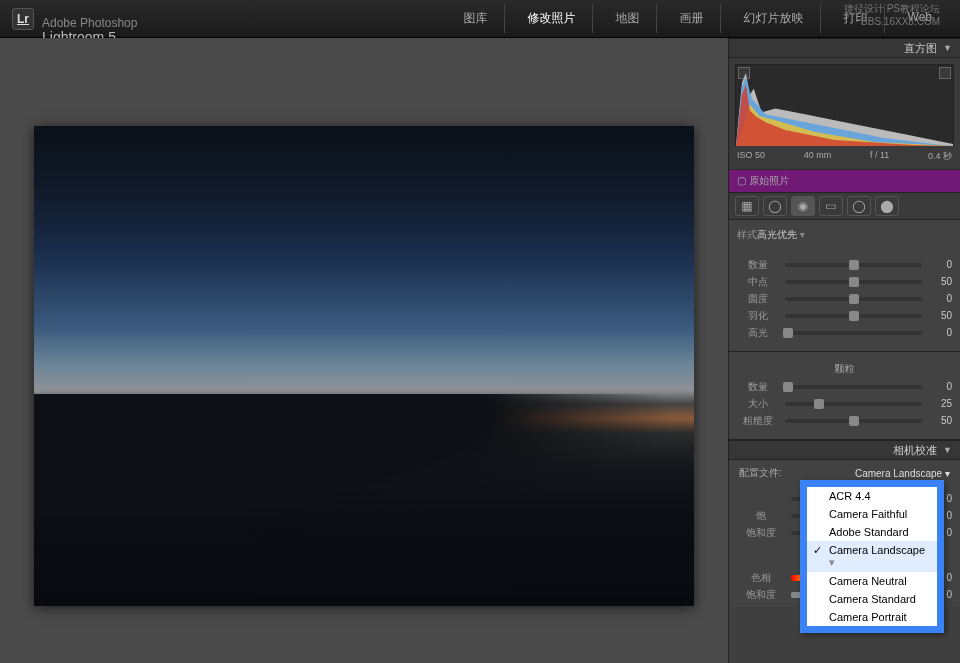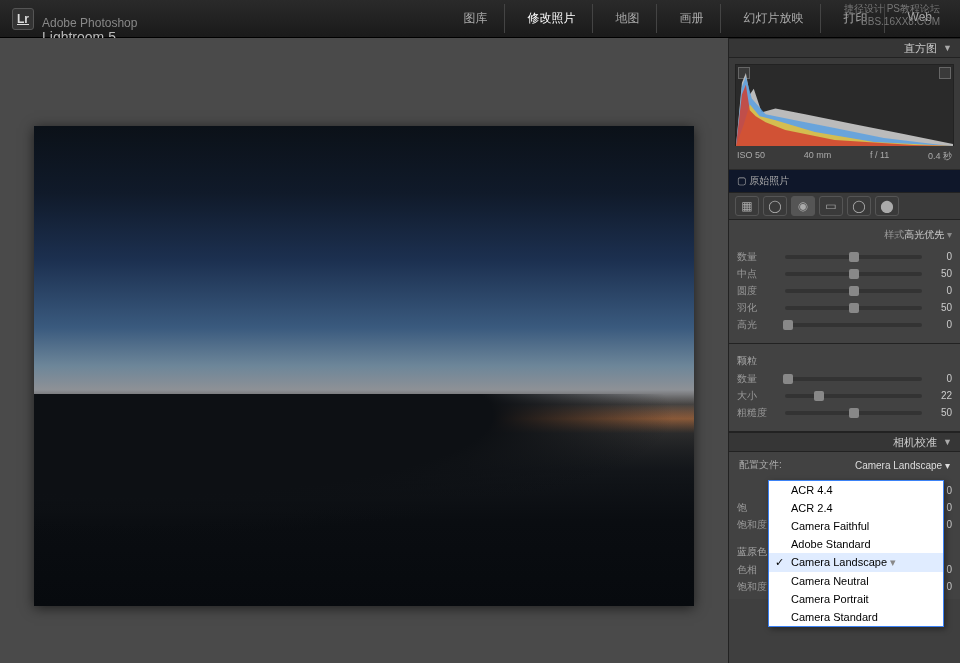--- a/index.html
+++ b/index.html
@@ -28,44 +28,44 @@
 .right { width: 232px; background: #3f3f3f; border-left: 1px solid #222; display: flex; flex-direction: column; overflow: hidden; }
 .panel-header { height: 20px; background: #363636; display: flex; align-items: center; justify-content: flex-end; padding: 0 8px; font-size: 11px; color: #ccc; border-top: 1px solid #222; border-bottom: 1px solid #222; }
 .tri { margin-left: 6px; color: #aaa; font-size: 9px; }
 
 .histo-wrap { padding: 6px; background: #3a3a3a; }
 .histo { width: 100%; height: 82px; background: #2a2a2a; position: relative; border: 1px solid #222; }
 .histo svg { position: absolute; inset: 0; }
 .histo-corner { position: absolute; top: 2px; width: 12px; height: 12px; background: #3a3a3a; border: 1px solid #666; }
 .histo-corner.l { left: 2px; } .histo-corner.r { right: 2px; }
 .histo-labels { display: flex; justify-content: space-between; padding: 4px 2px 0; font-size: 9px; color: #aaa; }
-.orig { padding: 4px 8px; font-size: 10px; color: #aaa; background: #0f172a; border-top: 1px solid #2a2a2a; }
+.orig { padding: 4px 8px; font-size: 10px; color: #aaa; background: #701a75; border-top: 1px solid #2a2a2a; }
 .orig::before { content: "▢ "; }
 
 .toolrow { height: 28px; background: #3a3a3a; display: flex; align-items: center; gap: 4px; padding: 0 6px; border-top: 1px solid #222; border-bottom: 1px solid #222; }
 .tool { width: 24px; height: 20px; border: 1px solid #555; border-radius: 3px; display: flex; align-items: center; justify-content: center; color: #aaa; font-size: 12px; }
 .tool.active { background: #555; }
 
 .sliders { padding: 6px 8px 10px; background: #424242; border-bottom: 1px solid #222; }
 .row { display: flex; align-items: center; height: 17px; gap: 6px; }
-.row label { width: 42px; text-align: left; color: #999; font-size: 10px; }
+.row label { width: 42px; text-align: center; color: #999; font-size: 10px; }
 .row .val { width: 24px; text-align: right; color: #ccc; font-size: 10px; }
 .track { flex: 1; height: 4px; background: #333; border-radius: 2px; position: relative; }
 .knob { position: absolute; top: -3px; width: 10px; height: 10px; background: #888; border-radius: 2px; transform: translateX(-50%); }
-.row-select { display: flex; align-items: center; justify-content: flex-end; height: 18px; margin-bottom: 4px; }
+.row-select { display: flex; align-items: center; justify-content: flex-start; height: 18px; margin-bottom: 12px; }
 .row-select label { color: #999; font-size: 10px; }
 .sel { color: #ccc; font-size: 10px; }
 .sel::after { content: " ▾"; color: #888; }
-.subhead { color: #aaa; font-size: 10px; padding: 4px 0 2px; }
+.subhead { text-align: center; color: #aaa; font-size: 10px; padding: 4px 0 2px; }
 
 .profile-row { display: flex; align-items: center; justify-content: space-between; padding: 6px 10px; background: #424242; font-size: 10px; color: #aaa; }
 .profile-val { color: #ddd; }
 .profile-val::after { content: " ▾"; }
 
-.dropdown { position: absolute; right: 16px; top: 480px; width: 176px; background: #fff; border: 1px solid #3b82f6; box-shadow: 2px 2px 6px rgba(0,0,0,.4); z-index: 10; }
+.dropdown { position: absolute; right: 16px; top: 480px; width: 144px; background: #fff; border: 7px solid #3b82f6; box-shadow: 2px 2px 6px rgba(0,0,0,.4); z-index: 10; }
 .dd-item { padding: 3px 8px 3px 22px; font-size: 11px; color: #000; position: relative; cursor: default; }
 .dd-item.sel { background: #e0ecff; }
 .dd-item.sel::before { content: "✓"; position: absolute; left: 6px; }
 
 .hidden-sliders { padding: 4px 8px; background: #424242; }
 .hidden-sliders .row label { width: 48px; }
 .gradient-track { flex: 1; height: 6px; border-radius: 2px; position: relative; }
 .hue { background: linear-gradient(to right, #f00, #ff0, #0f0, #0ff, #00f, #f0f, #f00); }
 .sat { background: linear-gradient(to right, #888, #4af); }
 </style>
@@ -191,21 +191,21 @@
     <div class="track">
               <div class="knob" style="left:2%"></div>
             </div>
     <span class="val">0</span>
   </div>
           <div class="row">
     <label>大小</label>
     <div class="track">
               <div class="knob" style="left:25%"></div>
             </div>
-    <span class="val">22</span>
+    <span class="val">25</span>
   </div>
           <div class="row">
     <label>粗糙度</label>
     <div class="track">
               <div class="knob" style="left:50%"></div>
             </div>
     <span class="val">50</span>
   </div>
         </div>
     </div>
@@ -259,20 +259,19 @@
           </div>
         <span class="val">0</span>
       </div>
     </div>
 
   </div>
 </div>
 
 <div class="dropdown" id="dropdown">
     <div class="dd-item">ACR 4.4</div>
-    <div class="dd-item">ACR 2.4</div>
     <div class="dd-item">Camera Faithful</div>
     <div class="dd-item">Adobe Standard</div>
     <div class="dd-item sel">Camera Landscape</div>
     <div class="dd-item">Camera Neutral</div>
+    <div class="dd-item">Camera Standard</div>
     <div class="dd-item">Camera Portrait</div>
-    <div class="dd-item">Camera Standard</div>
   </div>
 
 </body></html>

